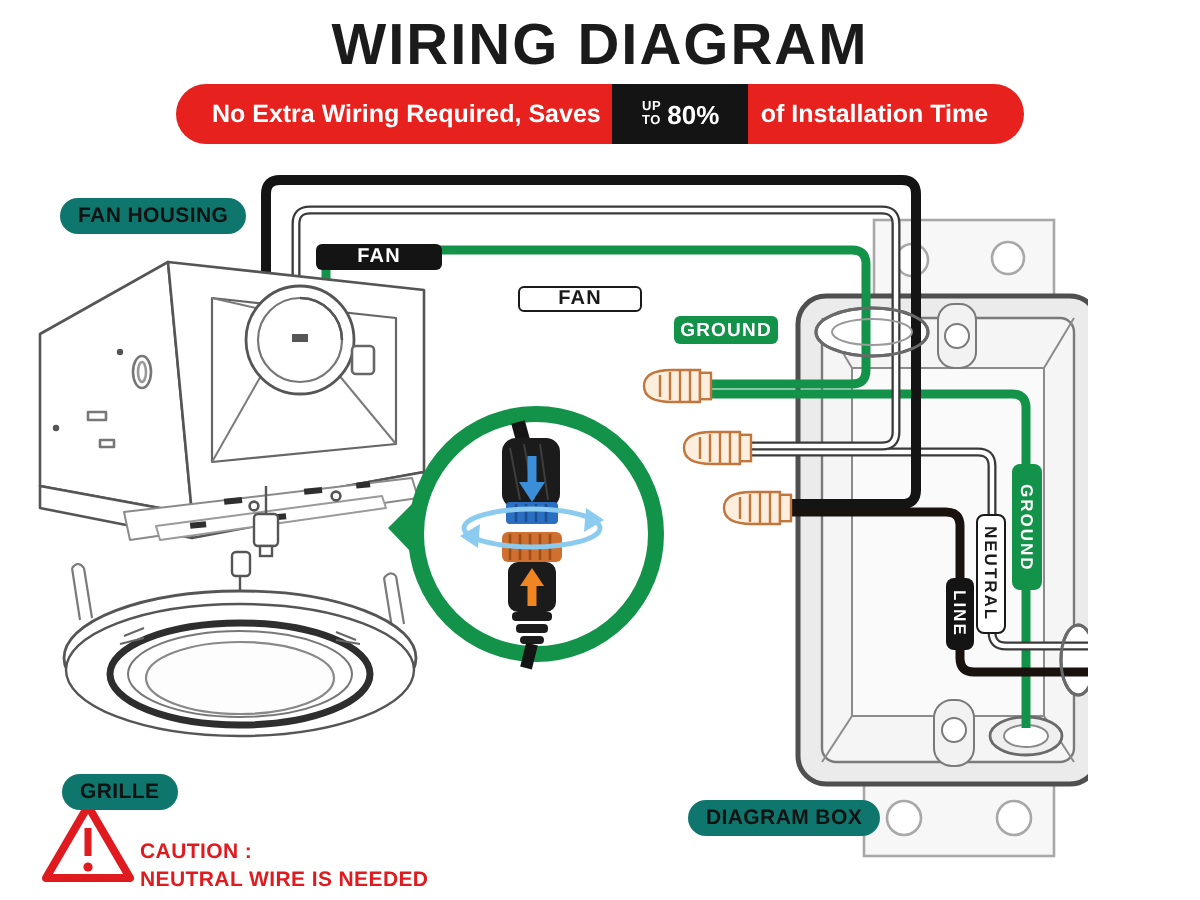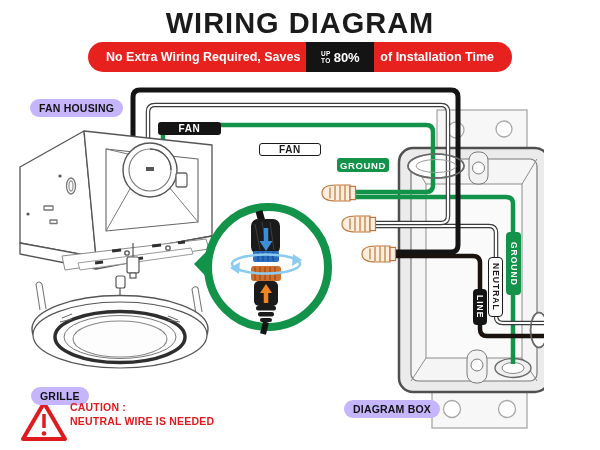--- a/index.html
+++ b/index.html
@@ -9,41 +9,41 @@
   #title{left:0;top:7px;width:600px;text-align:center;font-size:29px;font-weight:bold;
          letter-spacing:1px;color:#1b1b1b;}
   #banner{left:88px;top:42px;width:424px;height:30px;background:#e7211d;border-radius:15px;
           display:flex;align-items:center;justify-content:center;gap:6px;color:#fff;
           font-size:12.5px;font-weight:bold;white-space:nowrap;}
   #banner .hl{height:30px;min-width:60px;background:#141414;display:flex;align-items:center;
           justify-content:center;gap:3px;padding:0 4px;}
   #banner .upto{display:flex;flex-direction:column;font-size:6.5px;line-height:7px;
           font-weight:bold;letter-spacing:.3px;}
   #banner .pct{font-size:13px;font-weight:bold;letter-spacing:0;}
-  .gpill{background:#c4b5fd;color:#121212;font-weight:bold;font-size:10.5px;
+  .gpill{background:#0f766e;color:#121212;font-weight:bold;font-size:10.5px;
          padding:3px 9px;border-radius:11px;letter-spacing:.2px;white-space:nowrap;}
   .hpill{display:flex;align-items:center;justify-content:center;font-weight:bold;
          border-radius:3px;letter-spacing:.6px;box-sizing:border-box;margin-top:40px;}
   .vpill{display:flex;align-items:center;justify-content:center;font-weight:bold;
          border-radius:4px;writing-mode:vertical-rl;text-orientation:mixed;
          letter-spacing:1px;box-sizing:border-box;font-size:8.5px;}
   #pill-fan-black{left:158px;top:82px;width:63px;height:13px;background:#141414;color:#fff;font-size:10px;}
   #pill-fan-white{left:259px;top:103px;width:62px;height:13px;background:#fff;color:#1a1a1a;
                   border:1.5px solid #1a1a1a;font-size:10px;}
   #pill-ground-h{left:337px;top:118px;width:52px;height:14px;background:#129349;color:#fff;font-size:9.5px;}
   #pill-ground-v{left:506px;top:232px;width:15px;height:63px;background:#129349;color:#fff;}
   #pill-neutral-v{left:488px;top:257px;width:15px;height:60px;background:#fff;color:#1a1a1a;
                   border:1.5px solid #1a1a1a;}
   #pill-line-v{left:473px;top:289px;width:14px;height:36px;background:#141414;color:#fff;}
   #lbl-fan-housing{left:30px;top:99px;}
   #lbl-grille{left:31px;top:367px;margin-top:20px;}
   #lbl-junction-box{left:344px;top:400px;}
   #note{left:197px;top:342px;width:222px;text-align:center;font-size:9.5px;font-weight:bold;
         line-height:12.4px;color:#181818;letter-spacing:.2px;}
-  #caution-text{left:70px;top:401px;font-size:10.5px;font-weight:bold;line-height:13.5px;
+  #caution-text{left:70px;top:420px;font-size:10.5px;font-weight:bold;line-height:13.5px;
         color:#e01b20;letter-spacing:.2px;}
   svg{position:absolute;left:0;top:0;}
 </style>
 </head>
 <body>
 
 <div id="stage">
 
   <svg width="600" height="450" viewBox="0 0 600 450">
     <defs>

